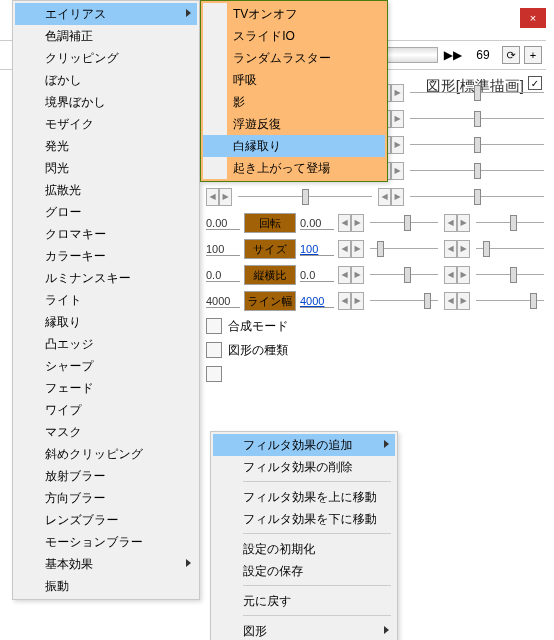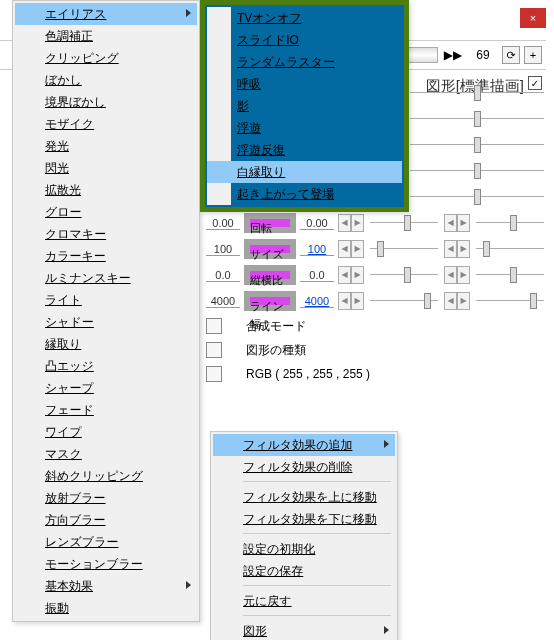--- a/index.html
+++ b/index.html
@@ -20,23 +20,23 @@
     background: #f0f0f0;
     border: 1px solid #c8c8c8;
     box-shadow: 2px 2px 4px rgba(0,0,0,0.15);
     padding: 2px;
     z-index: 30;
   }
   .menu-col2 {
     position: absolute;
     left: 200px;
     top: 0;
-    width: 209px;
-    background: #0369a1;
-    border: 5px solid #4d7c0f;
+    width: 188px;
+    background: #fdba74;
+    border: 1px solid #4d7c0f;
     box-shadow: 2px 2px 4px rgba(0,0,0,0.15);
     padding: 2px;
     z-index: 30;
   }
   .menu-ctx {
     position: absolute;
     left: 210px;
     top: 431px;
     width: 188px;
     background: #f0f0f0;
@@ -54,21 +54,20 @@
     background: #f0f0f0;
   }
   .mitem {
     position: relative;
     height: 22px;
     line-height: 22px;
     padding-left: 30px;
     padding-right: 8px;
     cursor: default;
     color: #000;
-    text-decoration: underline;
   }
   .mitem.highlight {
     background: #91c9f7;
   }
   .mitem.disabled {
     color: #000000;
   }
   .mitem .arrow {
     position: absolute;
     right: 6px;
@@ -174,33 +173,33 @@
     z-index: 10;
   }
   .prow {
     display: flex;
     align-items: center;
     height: 26px;
     gap: 4px;
   }
   .val-cell {
     width: 34px;
-    text-align: center;
+    text-align: left;
     font-size: 11px;
     color: #333;
     border-bottom: 1px solid #999;
     padding-bottom: 0;
   }
   .val-cell.link { color: #0044cc; text-decoration: underline; }
   .btn-cell {
     width: 52px;
     height: 20px;
-    border: 6px solid #a3a3a3;
-    background: #d946ef;
-    text-align: left;
+    border: 1px solid #a3a3a3;
+    background: #a16207;
+    text-align: center;
     line-height: 18px;
     font-size: 11px;
   }
   .stepper {
     width: 26px;
     height: 18px;
     display: flex;
   }
   .stepper span {
     flex: 1;
@@ -228,21 +227,21 @@
     top: 1px;
     width: 7px;
     height: 16px;
     background: #dcdcdc;
     border: 1px solid #888;
   }
   .static-row {
     display: flex;
     align-items: center;
     height: 24px;
-    gap: 24px;
+    gap: 6px;
   }
   .static-row .sq {
     width: 16px; height: 16px;
     border: 1px solid #888;
     background: #f7f7f7;
   }
 </style>
 </head>
 <body>
 
@@ -423,41 +422,39 @@
     <div class="static-row">
       <div class="sq"></div>
       <div>合成モード</div>
     </div>
     <div class="static-row">
       <div class="sq"></div>
       <div>図形の種類</div>
     </div>
     <div class="static-row">
       <div class="sq"></div>
-      <div>RGB ( 255 , 255 , 255 )</div>
     </div>
   </div>
 
 <div class="menu-col1" id="menu1">
   <div class="menu-gutter"></div>
 <div class="mitem highlight">エイリアス<span class="arrow"></span></div>
     <div class="mitem">色調補正</div>
     <div class="mitem">クリッピング</div>
     <div class="mitem">ぼかし</div>
     <div class="mitem">境界ぼかし</div>
     <div class="mitem">モザイク</div>
     <div class="mitem">発光</div>
     <div class="mitem">閃光</div>
     <div class="mitem">拡散光</div>
     <div class="mitem">グロー</div>
     <div class="mitem">クロマキー</div>
     <div class="mitem">カラーキー</div>
     <div class="mitem">ルミナンスキー</div>
     <div class="mitem">ライト</div>
-    <div class="mitem">シャドー</div>
     <div class="mitem">縁取り</div>
     <div class="mitem">凸エッジ</div>
     <div class="mitem">シャープ</div>
     <div class="mitem">フェード</div>
     <div class="mitem">ワイプ</div>
     <div class="mitem">マスク</div>
     <div class="mitem">斜めクリッピング</div>
     <div class="mitem">放射ブラー</div>
     <div class="mitem">方向ブラー</div>
     <div class="mitem">レンズブラー</div>
@@ -466,21 +463,20 @@
     <div class="mitem">振動</div>
   </div>
 
 <div class="menu-col2" id="menu2">
   <div class="menu-gutter"></div>
 <div class="mitem">TVオンオフ</div>
     <div class="mitem">スライドIO</div>
     <div class="mitem">ランダムラスター</div>
     <div class="mitem">呼吸</div>
     <div class="mitem">影</div>
-    <div class="mitem">浮遊</div>
     <div class="mitem">浮遊反復</div>
     <div class="mitem highlight">白縁取り</div>
     <div class="mitem">起き上がって登場</div>
   </div>
 
 <div class="menu-ctx" id="ctx">
   <div class="menu-gutter"></div>
 <div class="mitem highlight">フィルタ効果の追加<span class="arrow"></span></div>
     <div class="mitem disabled">フィルタ効果の削除</div>
     <div class="msep"></div>

